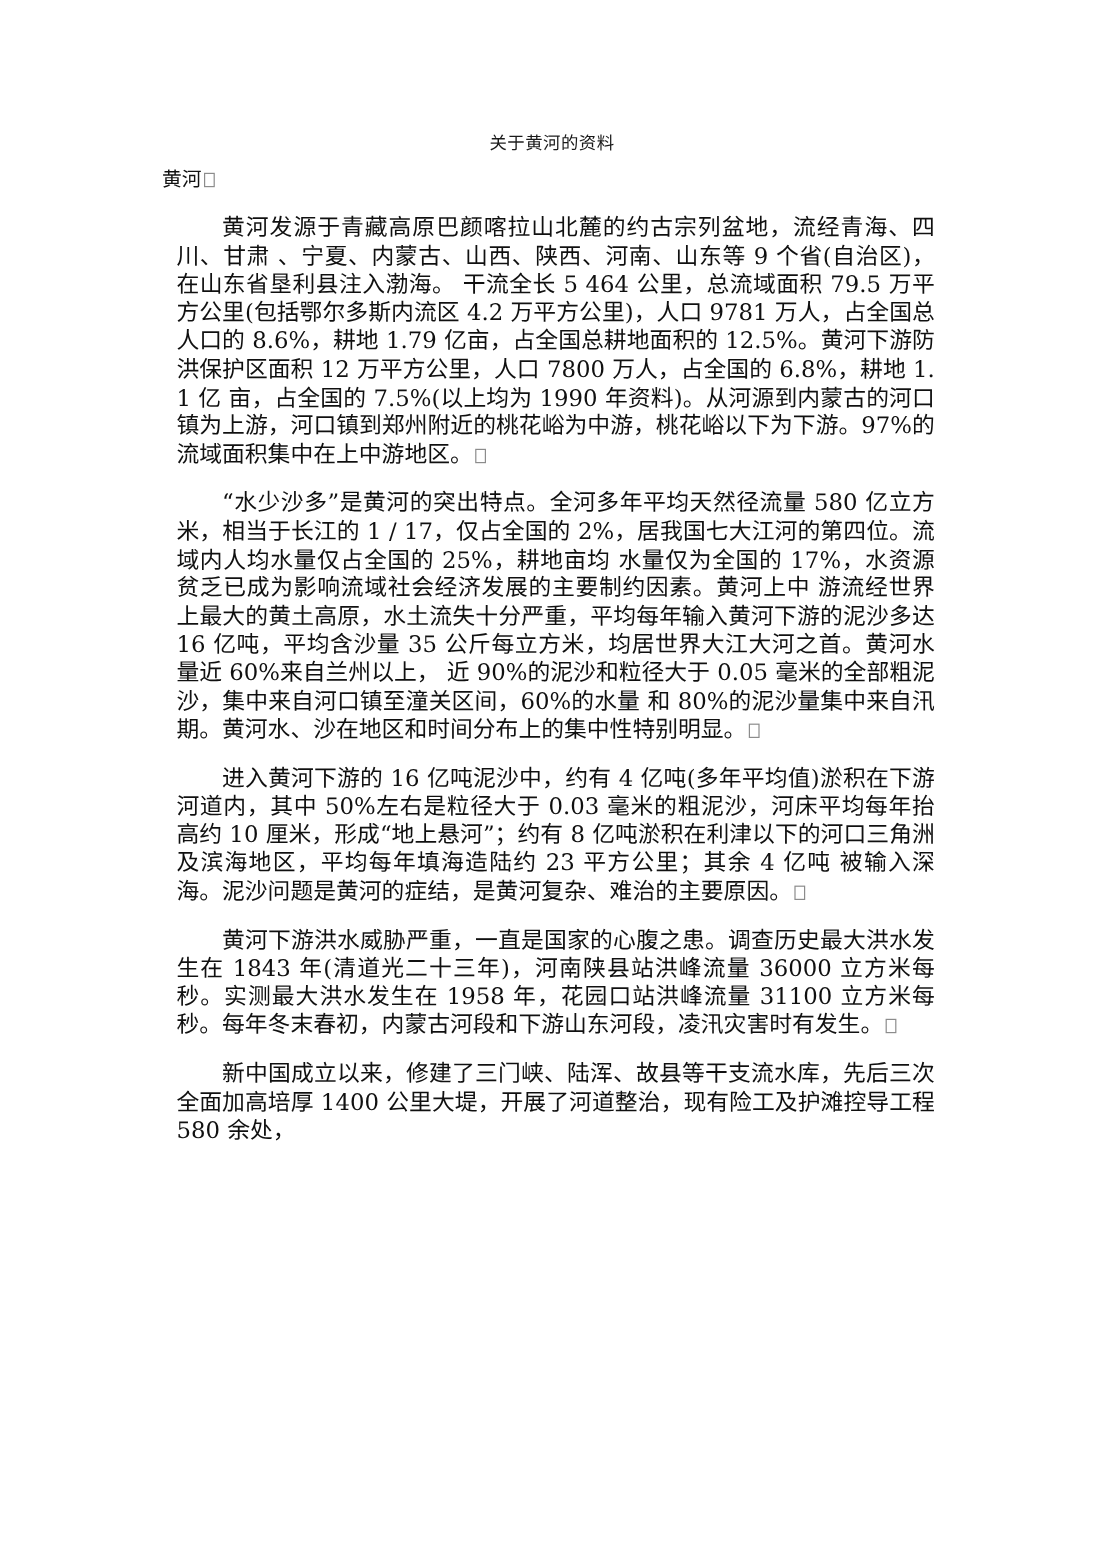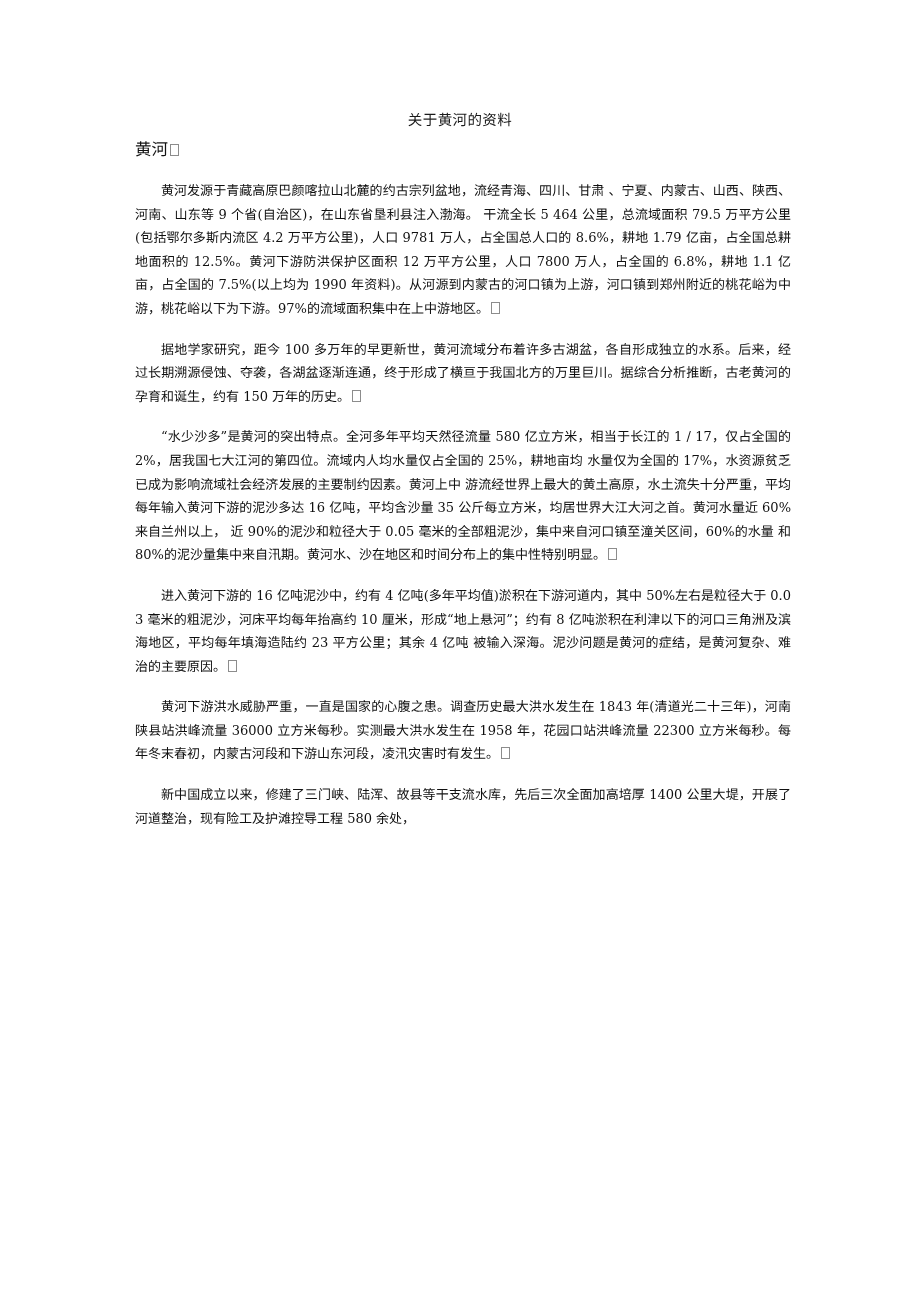--- a/index.html
+++ b/index.html
@@ -47,22 +47,22 @@
 
   .subhead {
     font-size: 16.5px;
     line-height: 24px;
     margin: 0 0 4px 0;
     font-family: Liberation Serif, serif;
     color: #111111;
   }
 
   p.para {
-    margin: 0;
-    font-size: 13px;
+    margin: 12px;
+    font-size: 19px;
     line-height: 23.6px;
     text-align: justify;
     text-justify: inter-ideograph;
     text-indent: 2em;
     font-family: "DejaVu Serif", "Liberation Serif", serif;
     color: #101010;
     word-break: break-all;
     overflow-wrap: break-word;
   }
 
@@ -92,26 +92,25 @@
 <div class="page">
 
   <div class="doc-title">关于黄河的资料</div>
 
   <div class="content">
 
     <div class="subhead"><span>黄河</span><span class="tofu"></span></div>
 
     <p class="para gap-before"><span>黄河发源于青藏高原巴颜喀拉山北麓的约古宗列盆地，流经青海、四川、甘肃 、宁夏、内蒙古、山西、陕西、河南、山东等 9 个省(自治区)，在山东省垦利县注入渤海。 干流全长 5 464 公里，总流域面积 79.5 万平方公里(包括鄂尔多斯内流区 4.2 万平方公里)，人口 9781 万人，占全国总人口的 8.6%，耕地 1.79 亿亩，占全国总耕地面积的 12.5%。黄河下游防洪保护区面积 12 万平方公里，人口 7800 万人，占全国的 6.8%，耕地 1.1 亿 亩，占全国的 7.5%(以上均为 1990 年资料)。从河源到内蒙古的河口镇为上游，河口镇到郑州附近的桃花峪为中游，桃花峪以下为下游。97%的流域面积集中在上中游地区。</span><span class="tofu"></span></p>
 
-    <p class="para gap-before"><span>据地学家研究，距今 100 多万年的早更新世，黄河流域分布着许多古湖盆，各自形成独立的水系。后来，经过长期溯源侵蚀、夺袭，各湖盆逐渐连通，终于形成了横亘于我国北方的万里巨川。据综合分析推断，古老黄河的孕育和诞生，约有 150 万年的历史。</span><span class="tofu"></span></p>
 
 
     <p class="para gap-before"><span>“水少沙多”是黄河的突出特点。全河多年平均天然径流量 580 亿立方米，相当于长江的 1 / 17，仅占全国的 2%，居我国七大江河的第四位。流域内人均水量仅占全国的 25%，耕地亩均 水量仅为全国的 17%，水资源贫乏已成为影响流域社会经济发展的主要制约因素。黄河上中 游流经世界上最大的黄土高原，水土流失十分严重，平均每年输入黄河下游的泥沙多达 16 亿吨，平均含沙量 35 公斤每立方米，均居世界大江大河之首。黄河水量近 60%来自兰州以上， 近 90%的泥沙和粒径大于 0.05 毫米的全部粗泥沙，集中来自河口镇至潼关区间，60%的水量 和 80%的泥沙量集中来自汛期。黄河水、沙在地区和时间分布上的集中性特别明显。</span><span class="tofu"></span></p>
 
     <p class="para gap-before"><span>进入黄河下游的 16 亿吨泥沙中，约有 4 亿吨(多年平均值)淤积在下游河道内，其中 50%左右是粒径大于 0.03 毫米的粗泥沙，河床平均每年抬高约 10 厘米，形成“地上悬河”；约有 8 亿吨淤积在利津以下的河口三角洲及滨海地区，平均每年填海造陆约 23 平方公里；其余 4 亿吨 被输入深海。泥沙问题是黄河的症结，是黄河复杂、难治的主要原因。</span><span class="tofu"></span></p>
 
-    <p class="para gap-before"><span>黄河下游洪水威胁严重，一直是国家的心腹之患。调查历史最大洪水发生在 1843 年(清道光二十三年)，河南陕县站洪峰流量 36000 立方米每秒。实测最大洪水发生在 1958 年，花园口站洪峰流量 22300 立方米每秒。每年冬末春初，内蒙古河段和下游山东河段，凌汛灾害时有发生。</span><span class="tofu"></span></p>
+    <p class="para gap-before"><span>黄河下游洪水威胁严重，一直是国家的心腹之患。调查历史最大洪水发生在 1843 年(清道光二十三年)，河南陕县站洪峰流量 36000 立方米每秒。实测最大洪水发生在 1958 年，花园口站洪峰流量 31100 立方米每秒。每年冬末春初，内蒙古河段和下游山东河段，凌汛灾害时有发生。</span><span class="tofu"></span></p>
 
     <p class="para gap-before"><span>新中国成立以来，修建了三门峡、陆浑、故县等干支流水库，先后三次全面加高培厚 1400 公里大堤，开展了河道整治，现有险工及护滩控导工程 580 余处，</span></p>
 
   </div>
 
 </div>
 
 </body></html>

